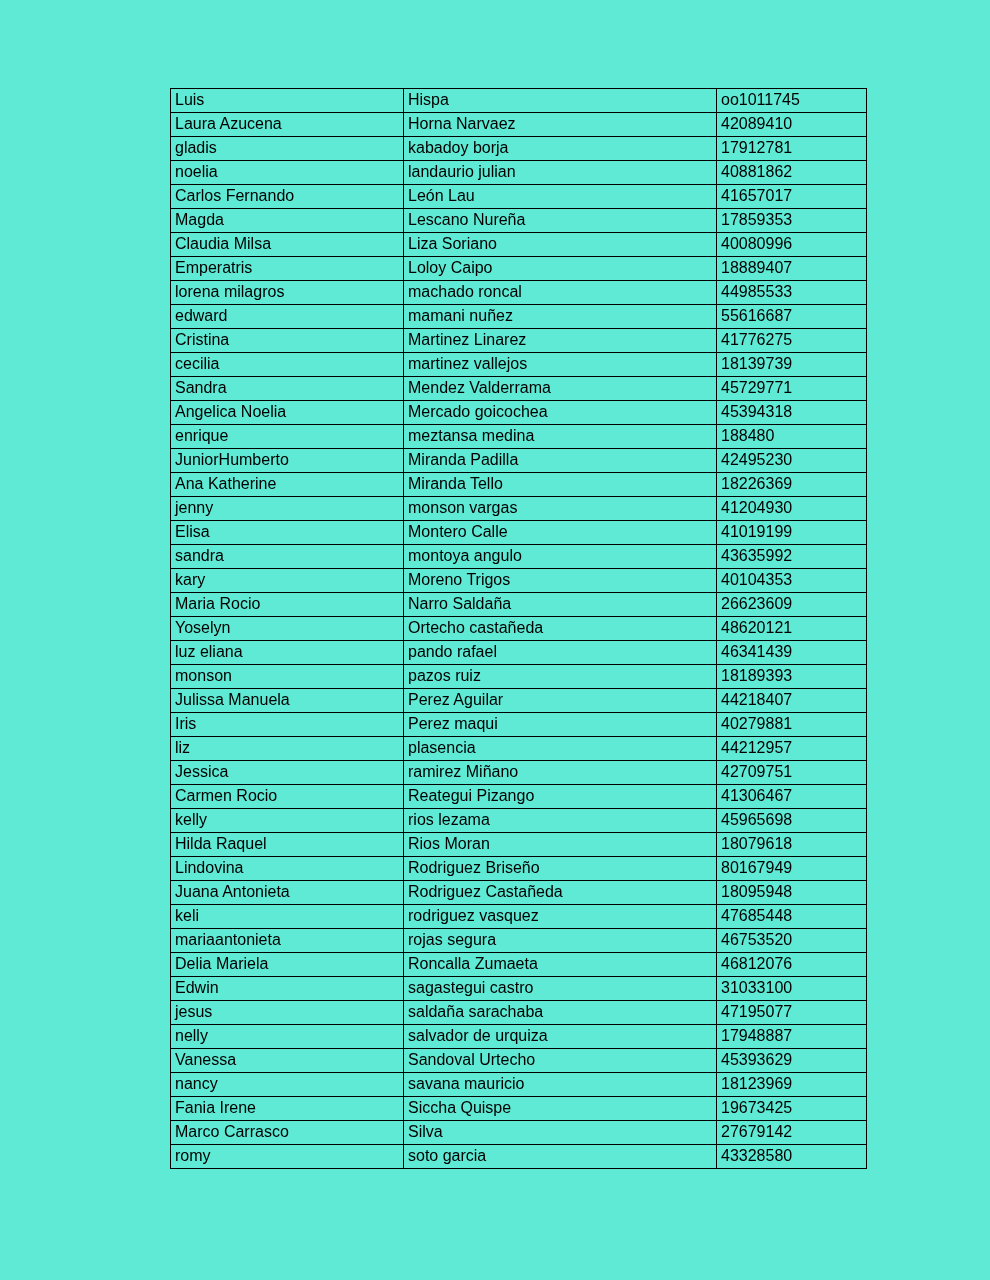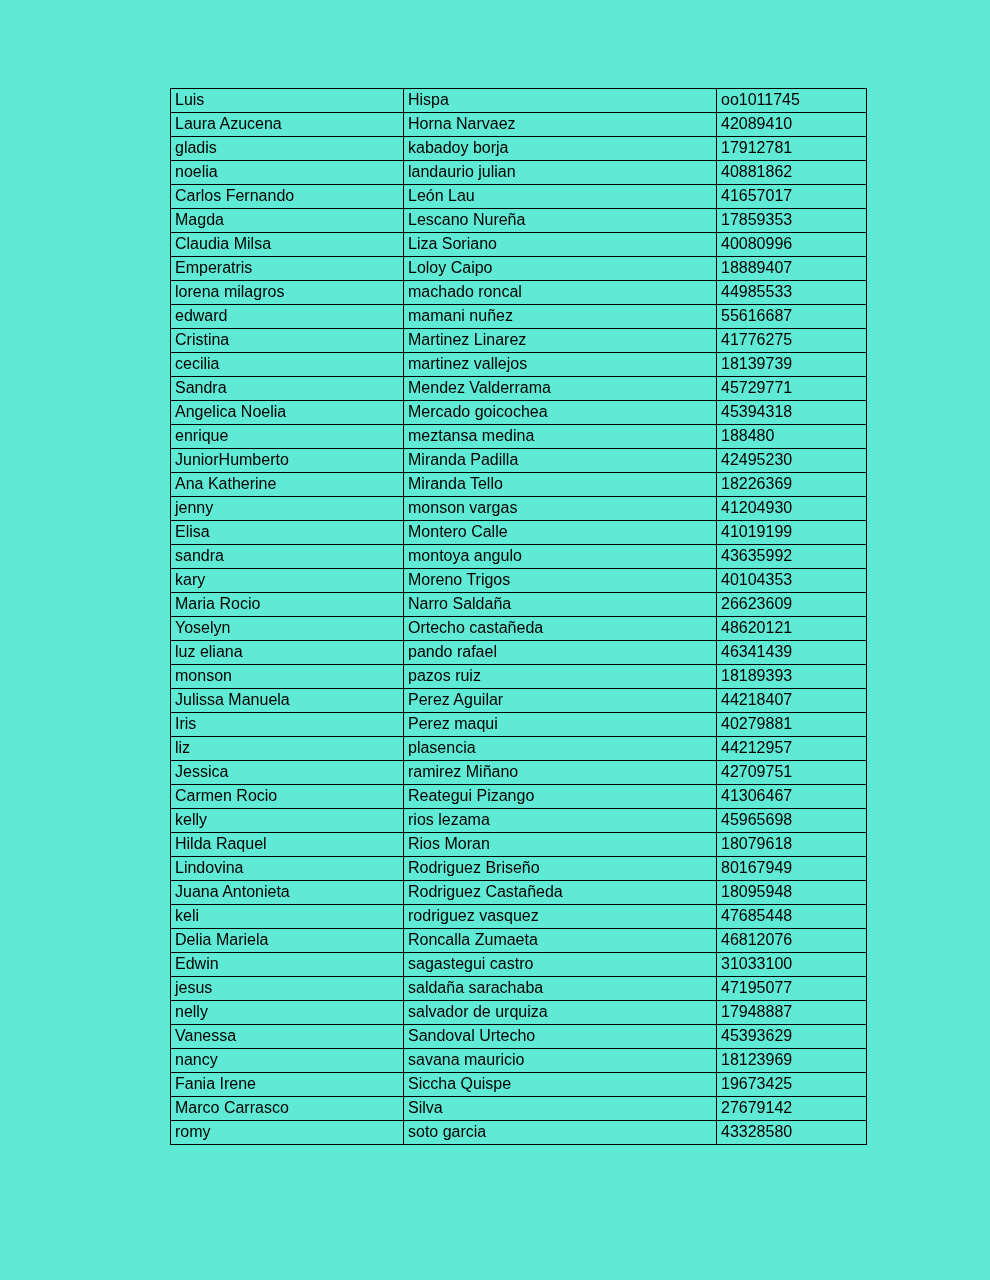--- a/index.html
+++ b/index.html
@@ -218,20 +218,25 @@
           <td>Juana Antonieta</td>
           <td>Rodriguez Castañeda</td>
           <td>18095948</td>
         </tr>
         <tr>
           <td>keli</td>
           <td>rodriguez vasquez</td>
           <td>47685448</td>
         </tr>
         <tr>
+          <td>mariaantonieta</td>
+          <td>rojas segura</td>
+          <td>46753520</td>
+        </tr>
+        <tr>
           <td>Delia Mariela</td>
           <td>Roncalla Zumaeta</td>
           <td>46812076</td>
         </tr>
         <tr>
           <td>Edwin</td>
           <td>sagastegui castro</td>
           <td>31033100</td>
         </tr>
         <tr>

